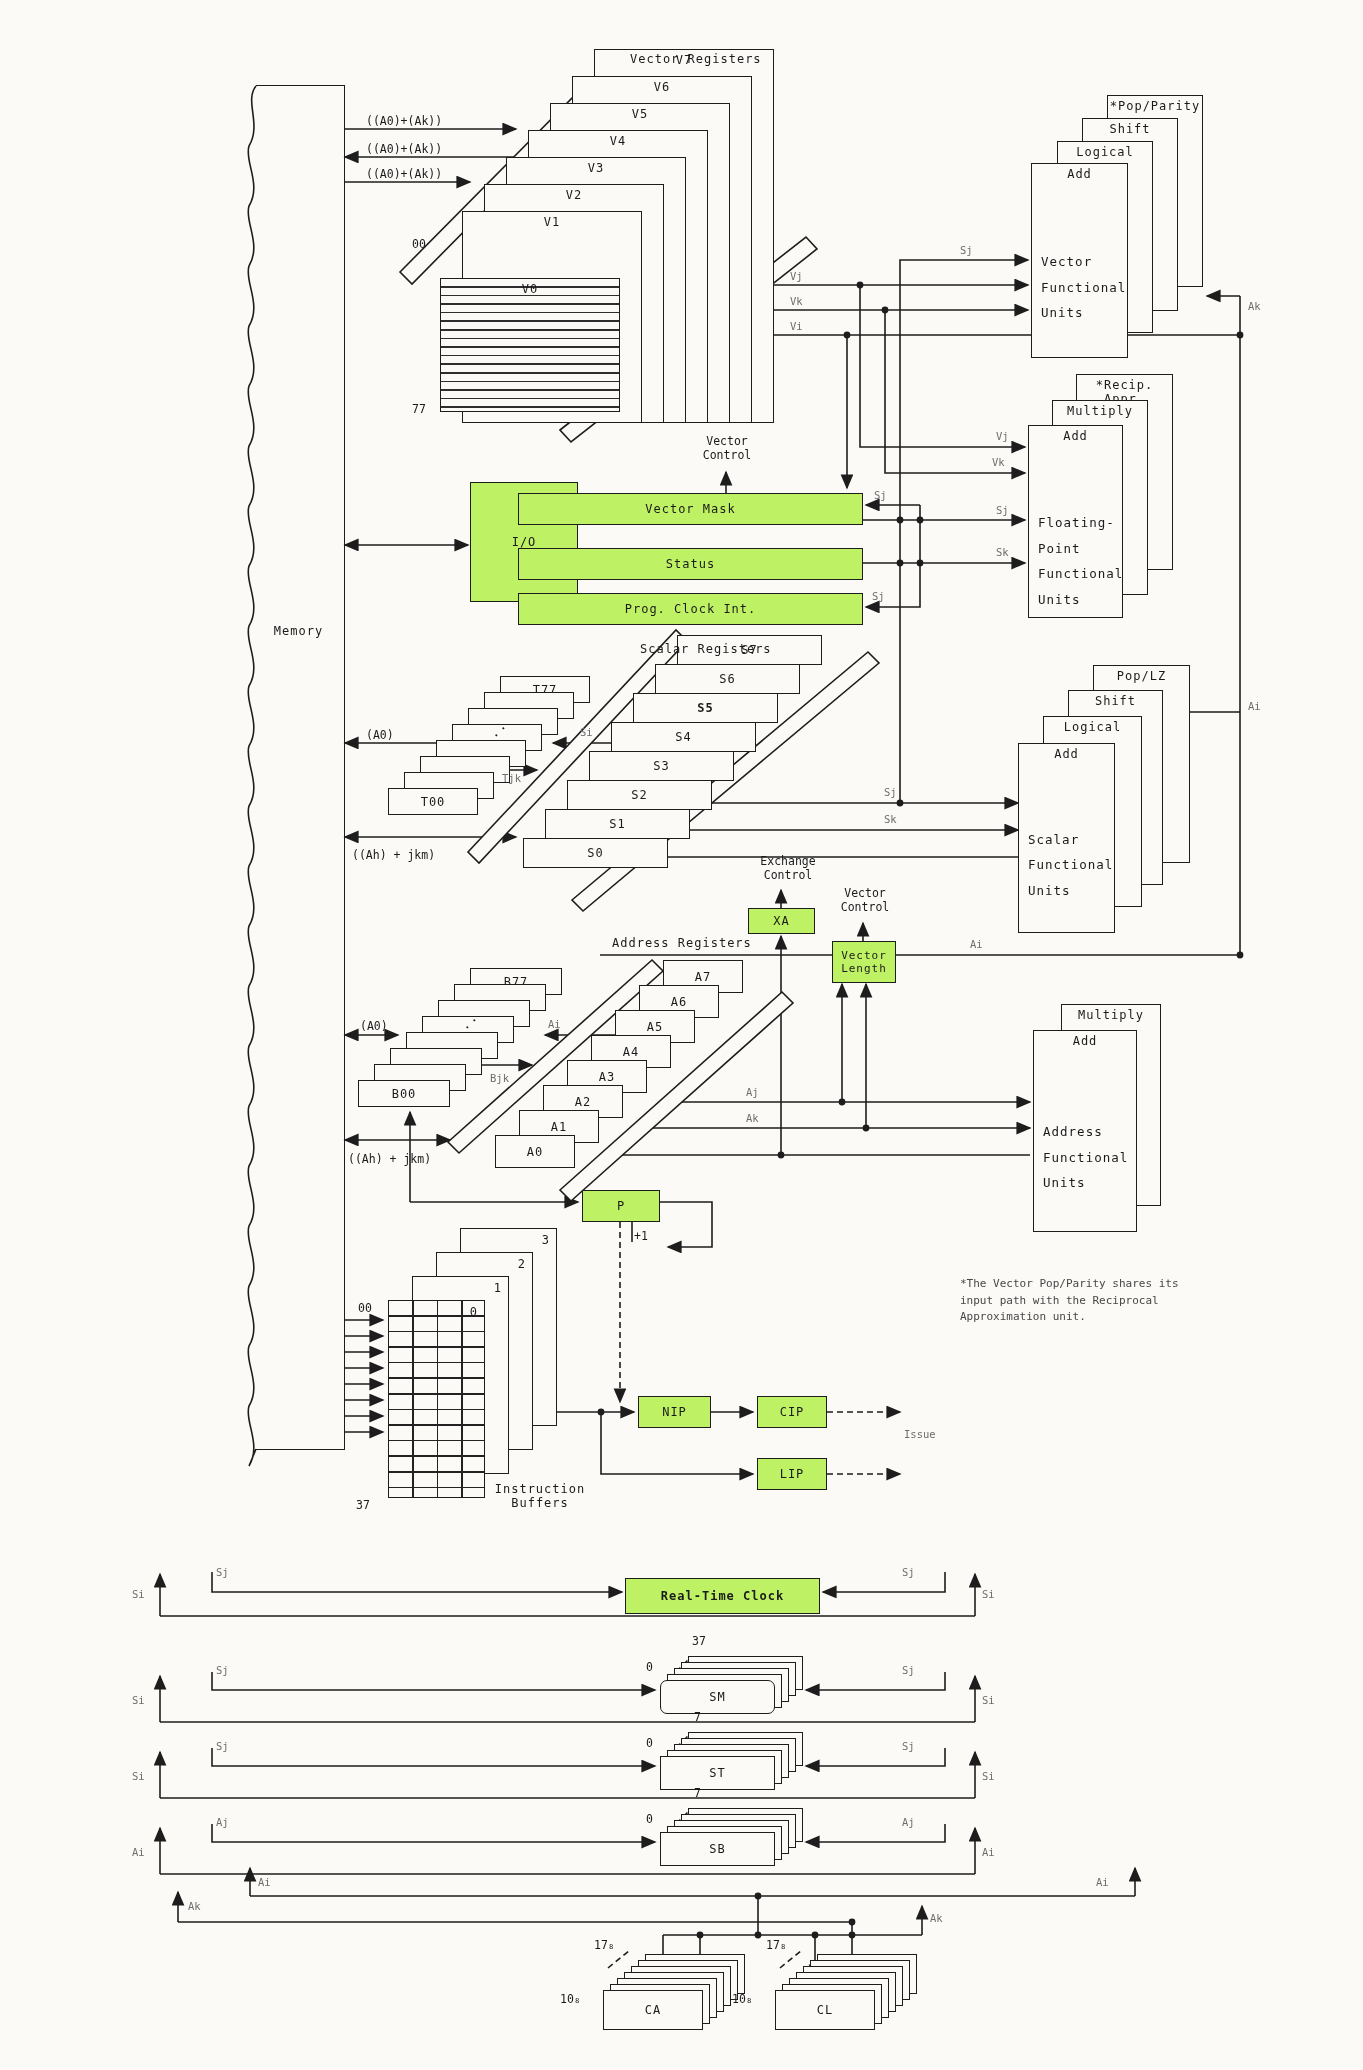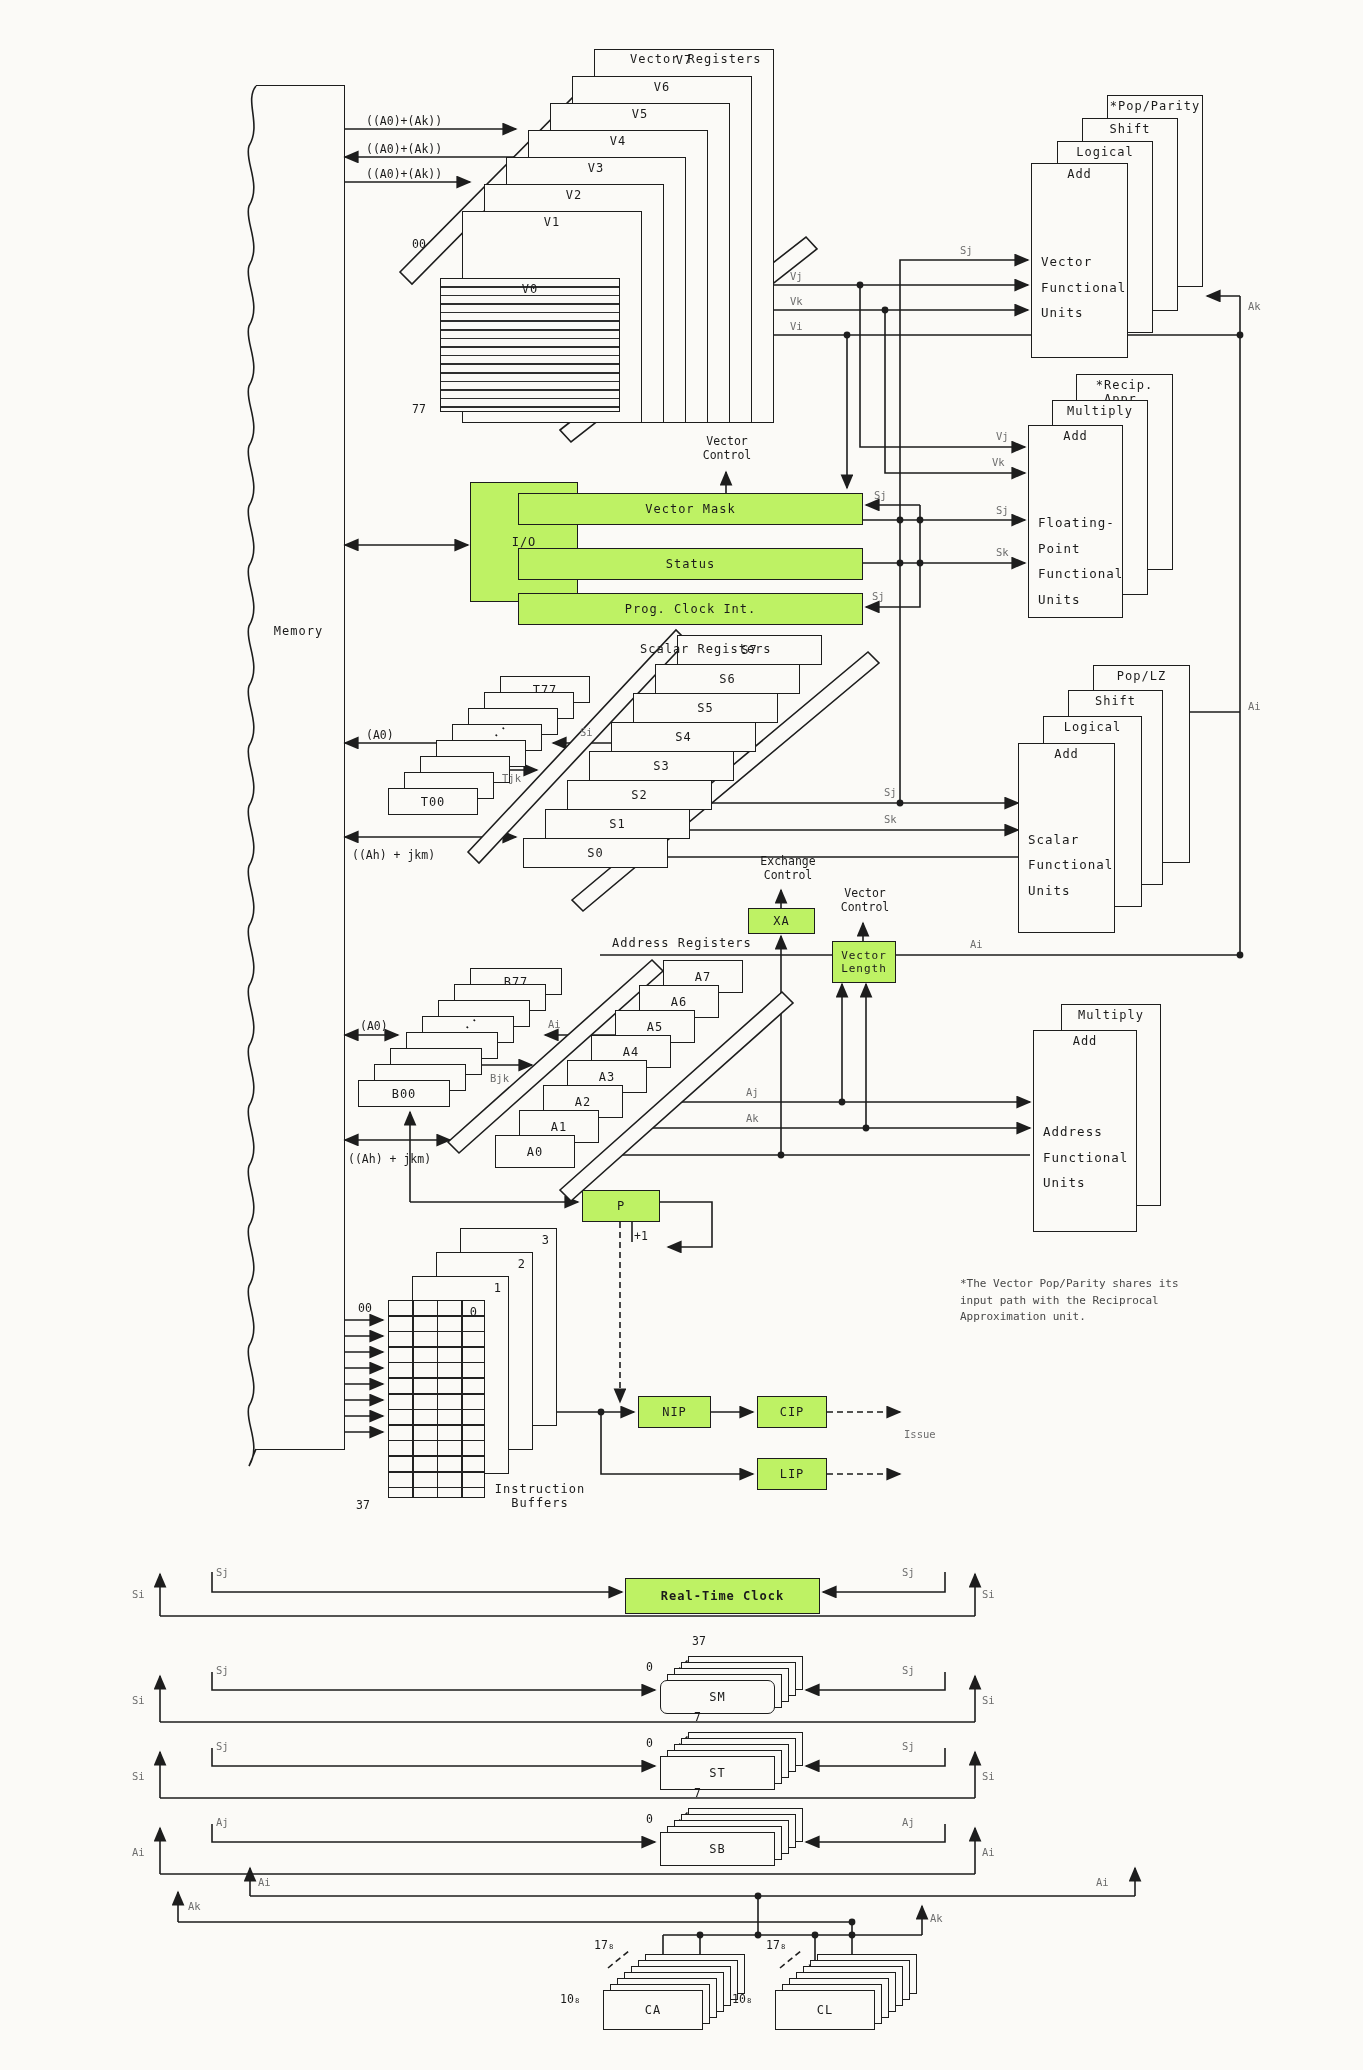--- a/index.html
+++ b/index.html
@@ -293,21 +293,21 @@
     <div class="card" style="left: 404px; top: 772px; width: 90px; height: 27px;"></div>
     <div class="card" style="left: 388px; top: 788px; width: 90px; height: 27px;">
       <div class="cc">T00</div>
     </div>
     <div class="card" style="left: 677px; top: 635px; width: 145px; height: 30px;">
       <div class="cc">S7</div>
     </div>
     <div class="card" style="left: 655px; top: 664px; width: 145px; height: 30px;">
       <div class="cc">S6</div>
     </div>
-    <div class="card" style="left: 633px; top: 693px; width: 145px; height: 30px;">
+    <div class="card" style="left: 633px; top: 693px; width: 145px; height: 30px; font-weight: bold;">
       <div class="cc">S5</div>
     </div>
     <div class="card" style="left: 611px; top: 722px; width: 145px; height: 30px;">
       <div class="cc">S4</div>
     </div>
     <div class="card" style="left: 589px; top: 751px; width: 145px; height: 30px;">
       <div class="cc">S3</div>
     </div>
     <div class="card" style="left: 567px; top: 780px; width: 145px; height: 30px;">
       <div class="cc">S2</div>

